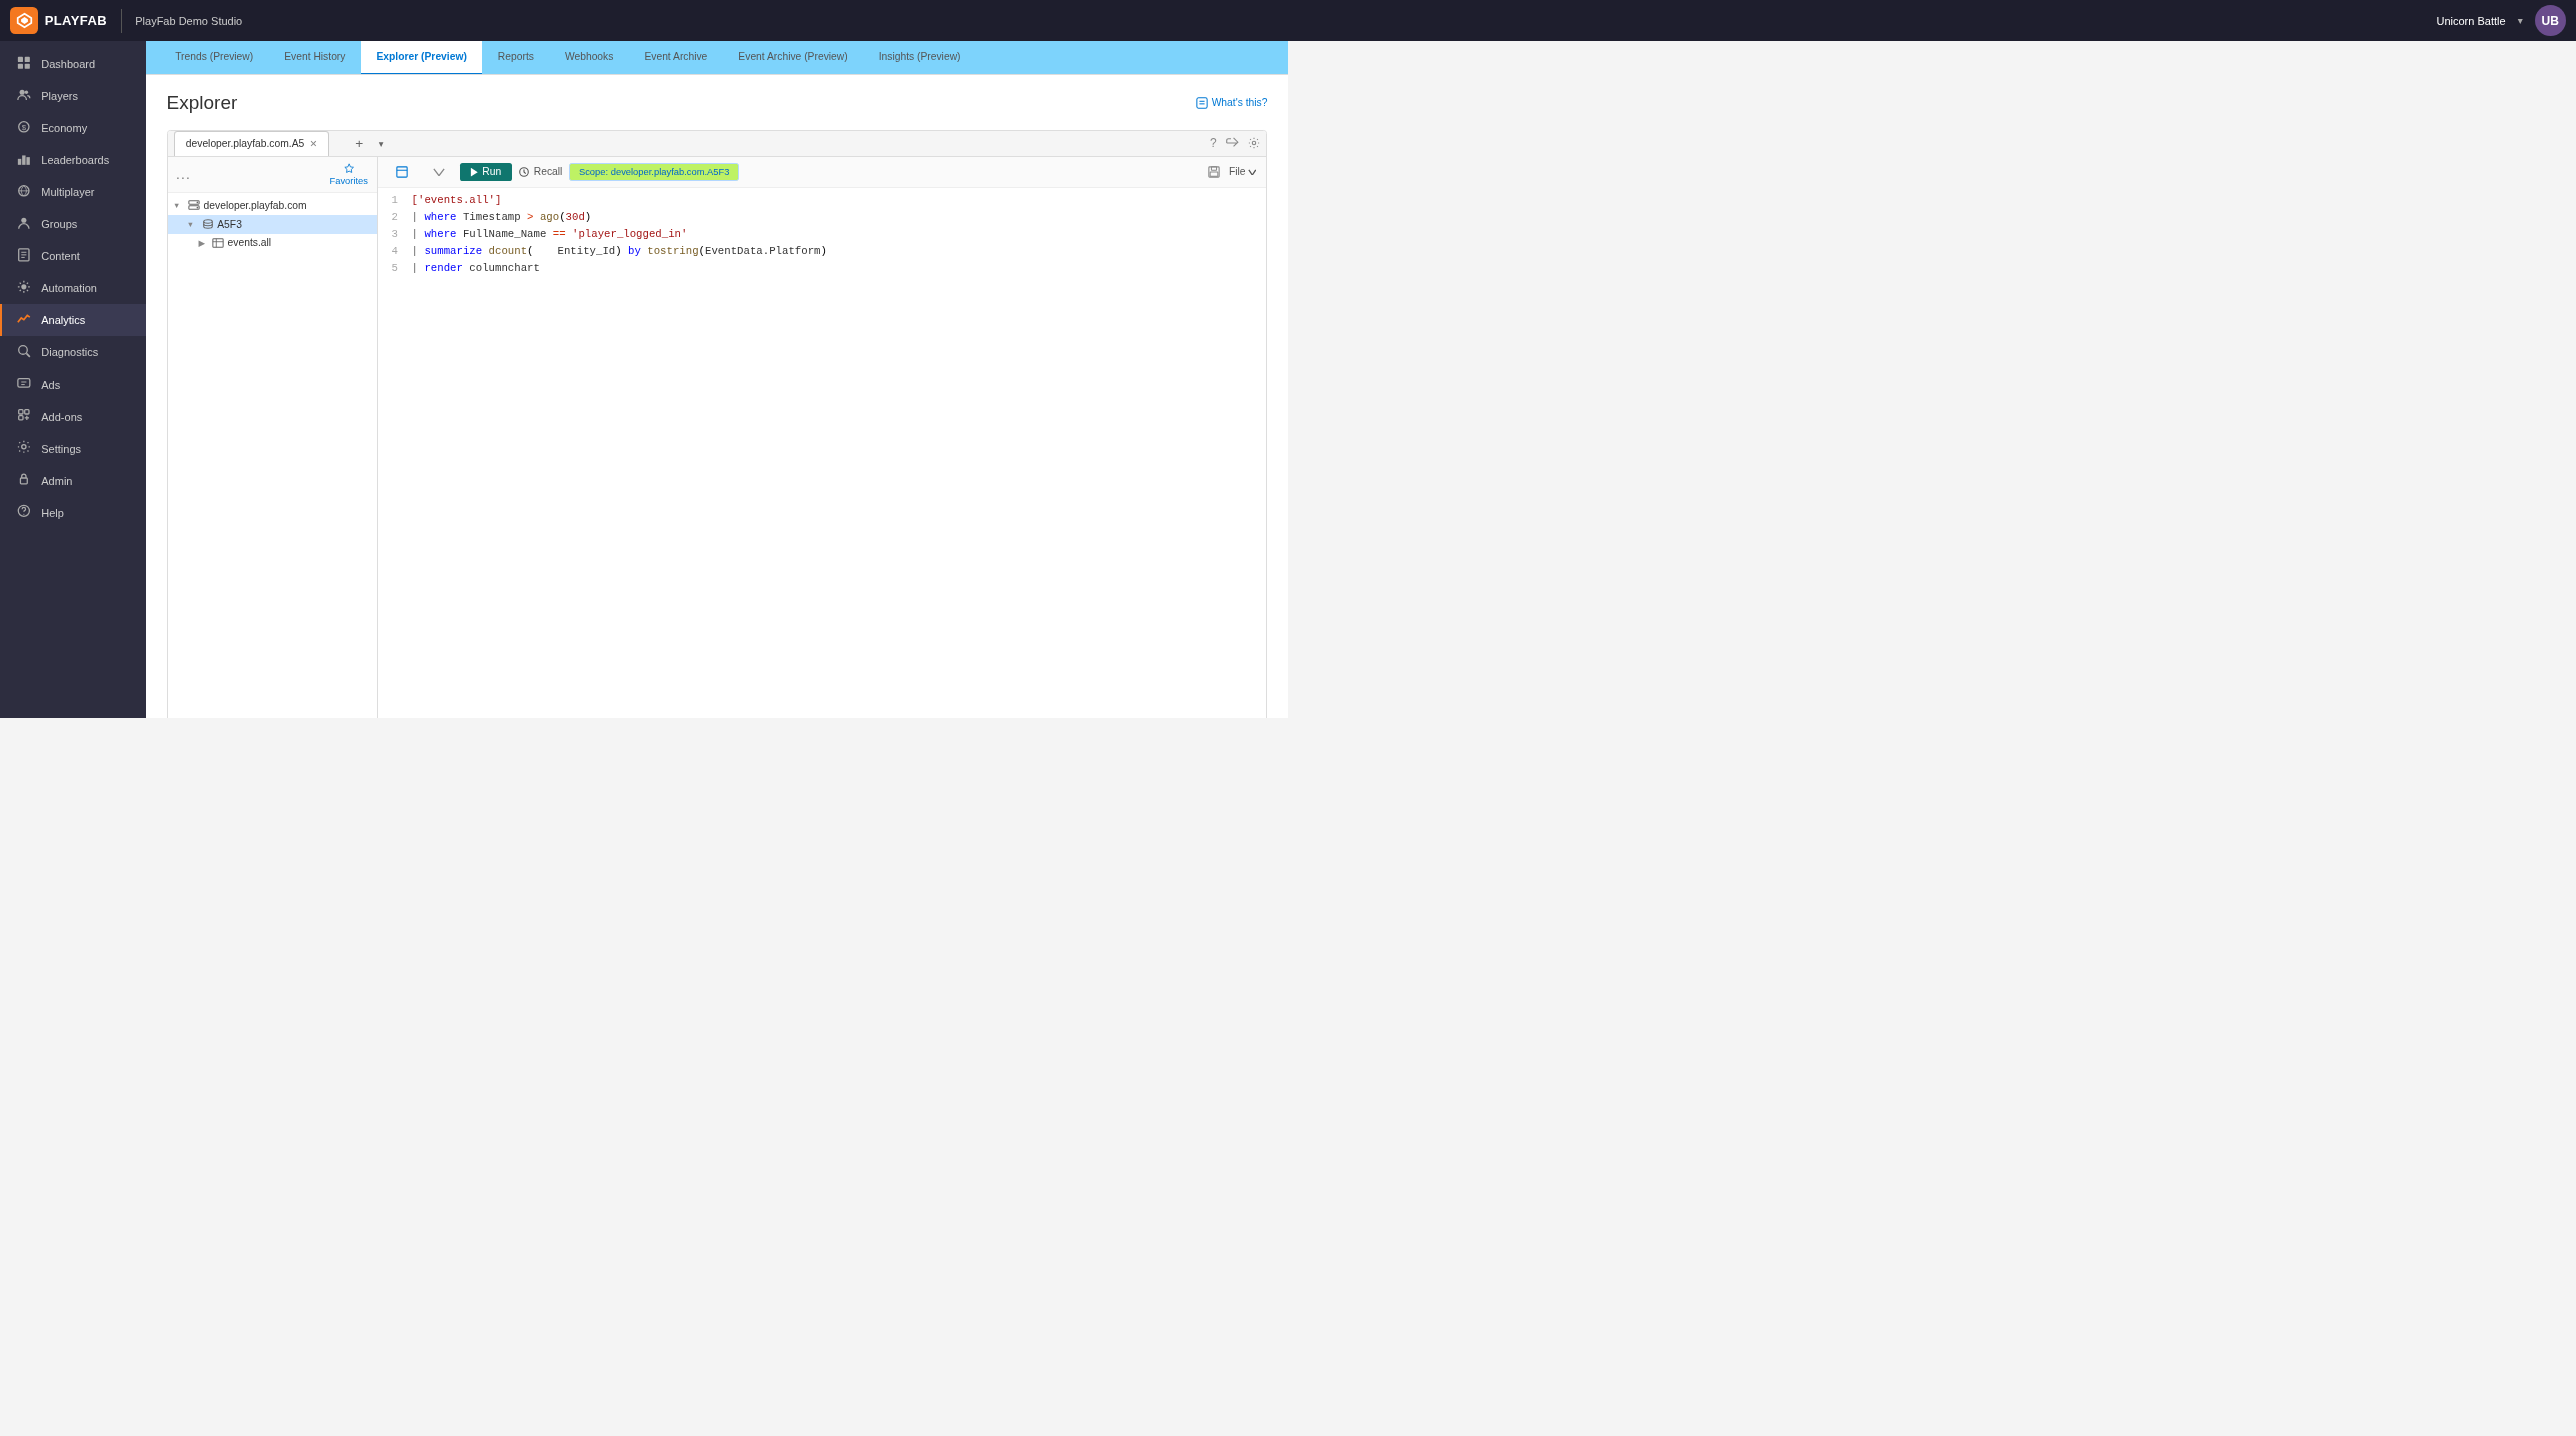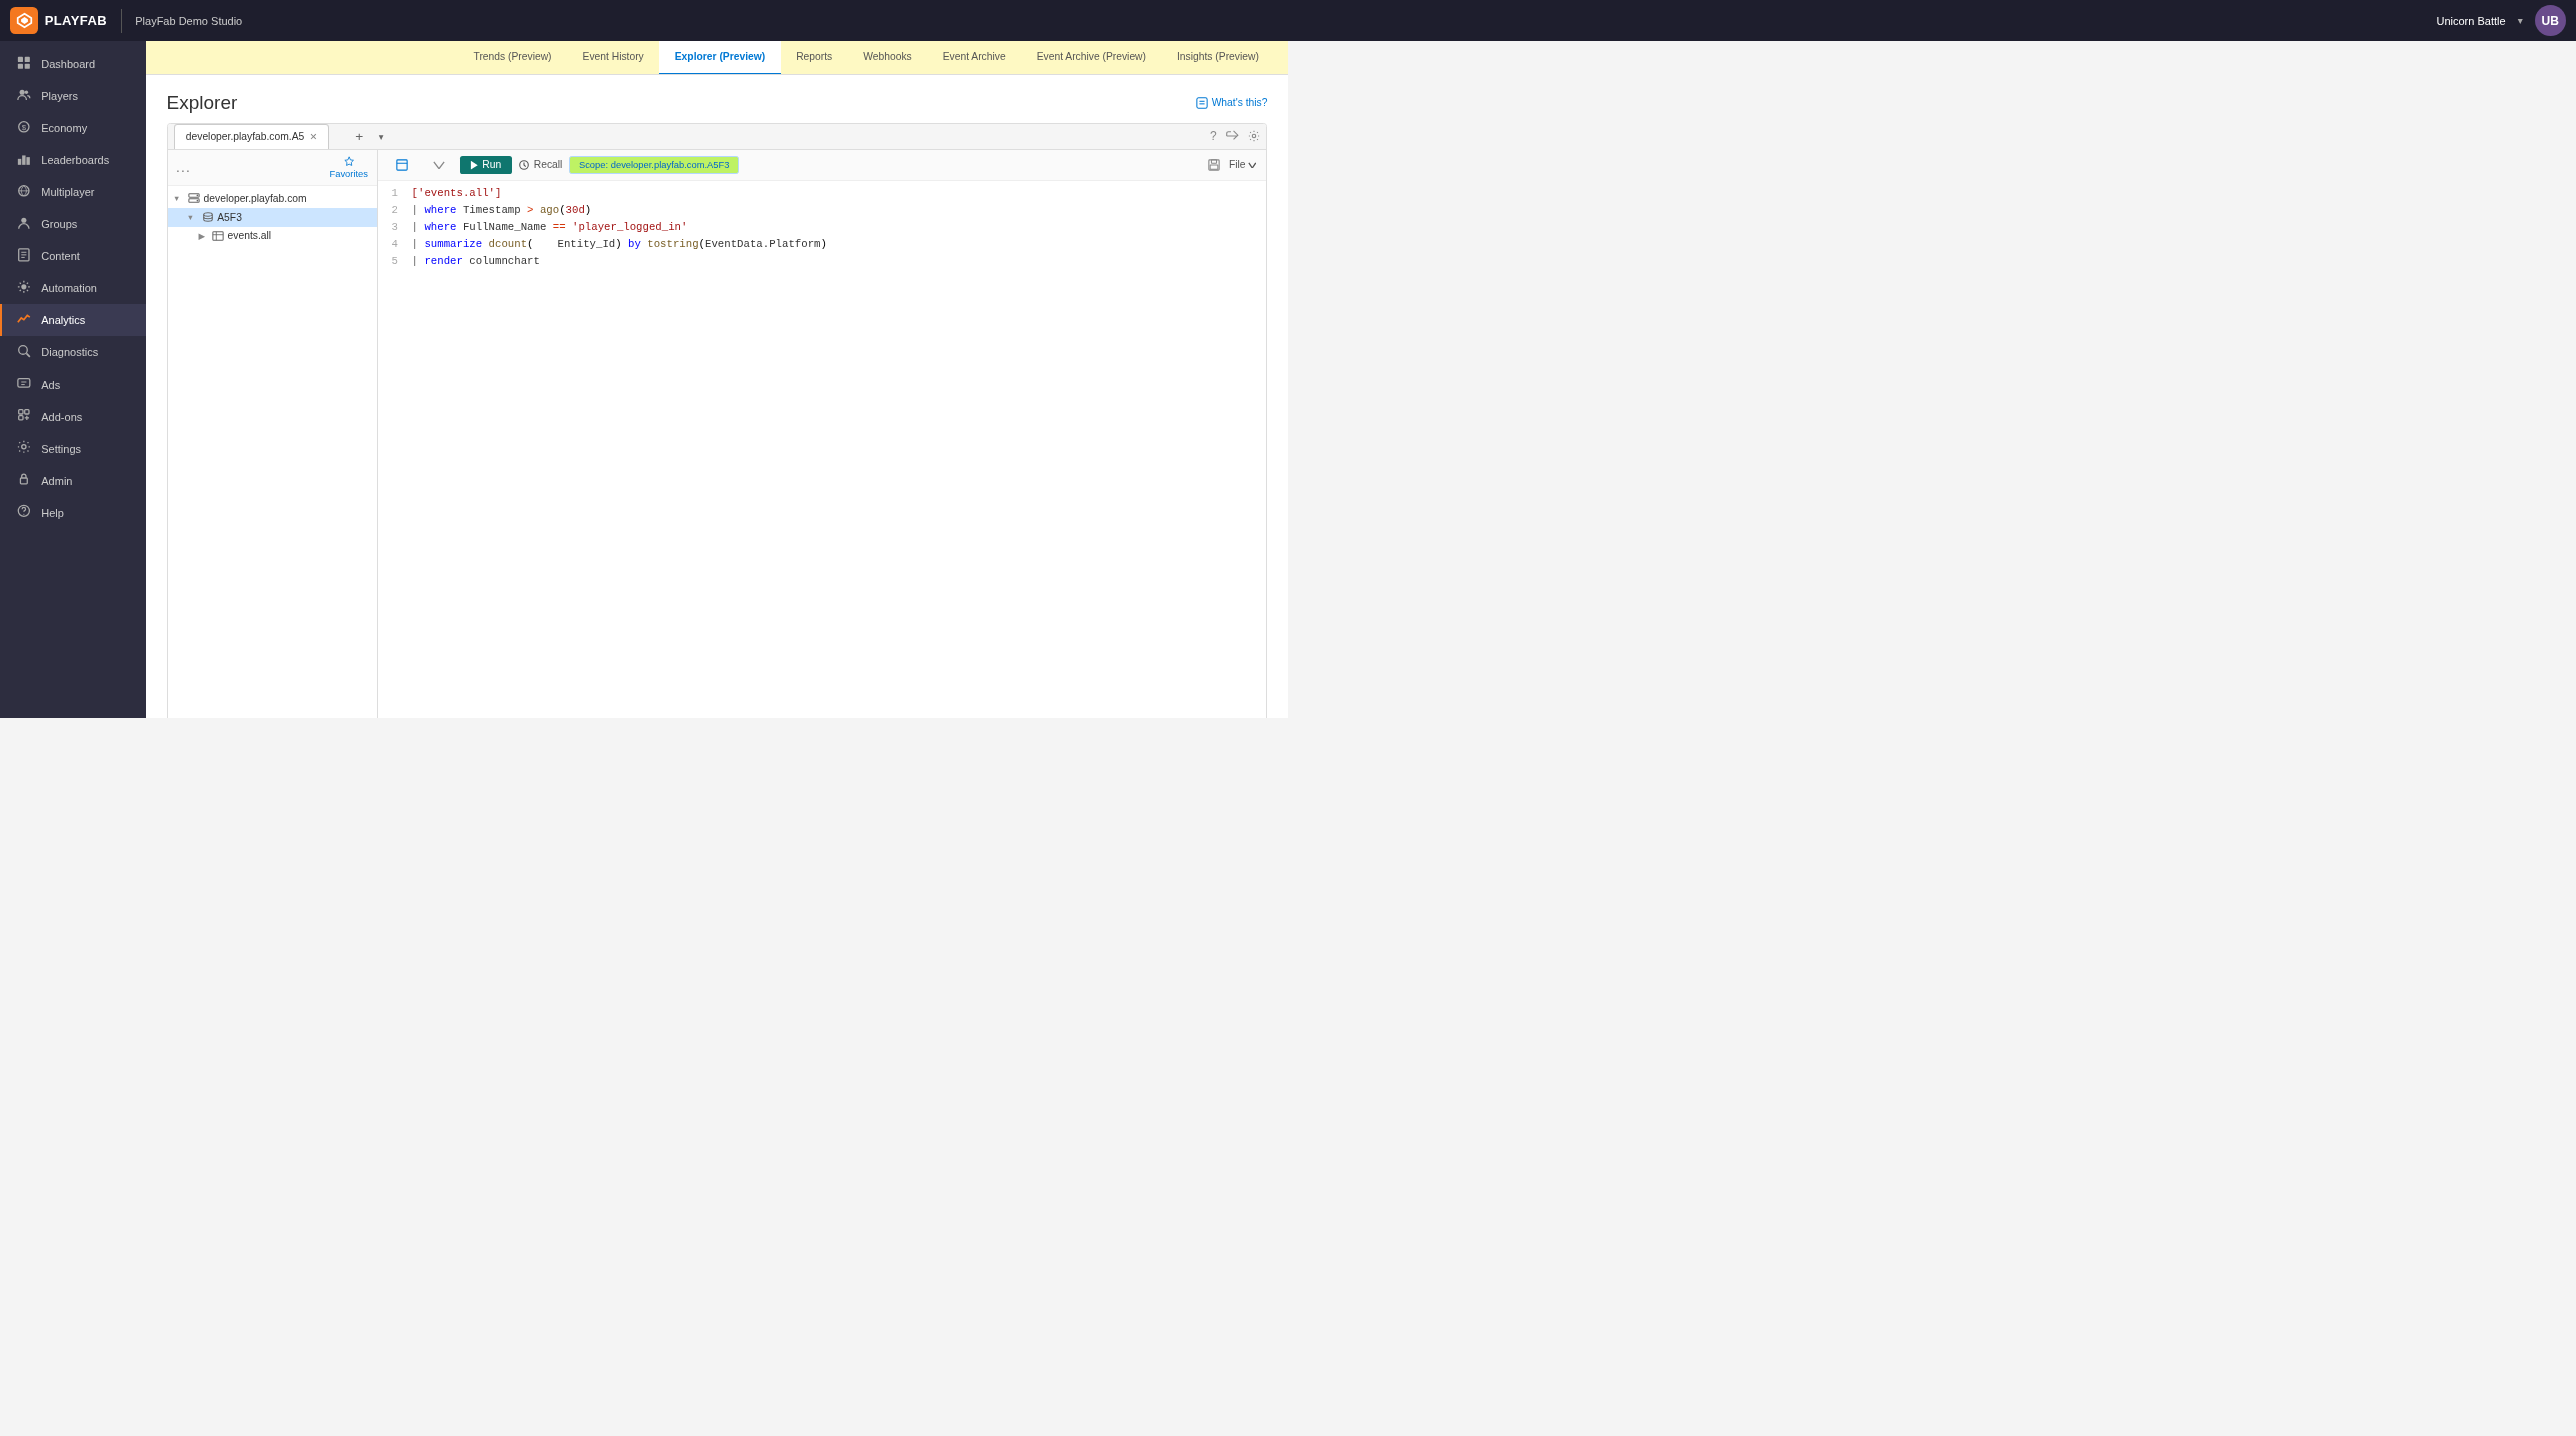--- a/index.html
+++ b/index.html
@@ -40,33 +40,33 @@
       transition: background 0.15s;
     }
     .sidebar-item.active { background: #3a3a52; color: #fff; border-left-color: #f47820; }
     .sidebar-item .icon { font-size: 13.7px; width: 17px; text-align: center; }
 
     
     .main-content { flex: 1; display: flex; flex-direction: column; overflow: hidden; background: #fff; }
 
     
     .tabs-bar {
-      display: flex; background: #fef9c3; border-bottom: 0.9px solid #ddd;
-      padding: 0 13.7px; flex-shrink: 0; justify-content: flex-end;
+      display: flex; background: #7dd3fc; border-bottom: 0.9px solid #ddd;
+      padding: 0 13.7px; flex-shrink: 0;
     }
     .tab {
       padding: 10.3px 15.5px; font-size: 10.3px; color: #555; cursor: pointer;
       border-bottom: 1.7px solid transparent; white-space: nowrap;
       transition: color 0.15s;
     }
     .tab.active { color: #0078d4; border-bottom-color: #0078d4; background: #fff; font-weight: 600; }
 
     
     .explorer-area { flex: 1; display: flex; flex-direction: column; overflow: hidden; padding: 17px 20.6px 0; }
-    .explorer-header { display: flex; align-items: center; margin-bottom: 9px; }
+    .explorer-header { display: flex; align-items: center; margin-bottom: 16px; }
     .explorer-title { font-size: 19px; font-weight: 300; color: #333; }
     .whats-this { margin-left: auto; font-size: 10.3px; color: #0078d4; cursor: pointer; display: flex; align-items: center; gap: 3.4px; }
 
     
     .query-panel { flex: 1; display: flex; flex-direction: column; border: 0.9px solid #ddd; border-radius: 3.4px; overflow: hidden; }
 
     
     .query-tabs-row {
       display: flex; align-items: center; background: #f5f5f5;
       border-bottom: 0.9px solid #ddd; padding: 0 6.9px; flex-shrink: 0;

